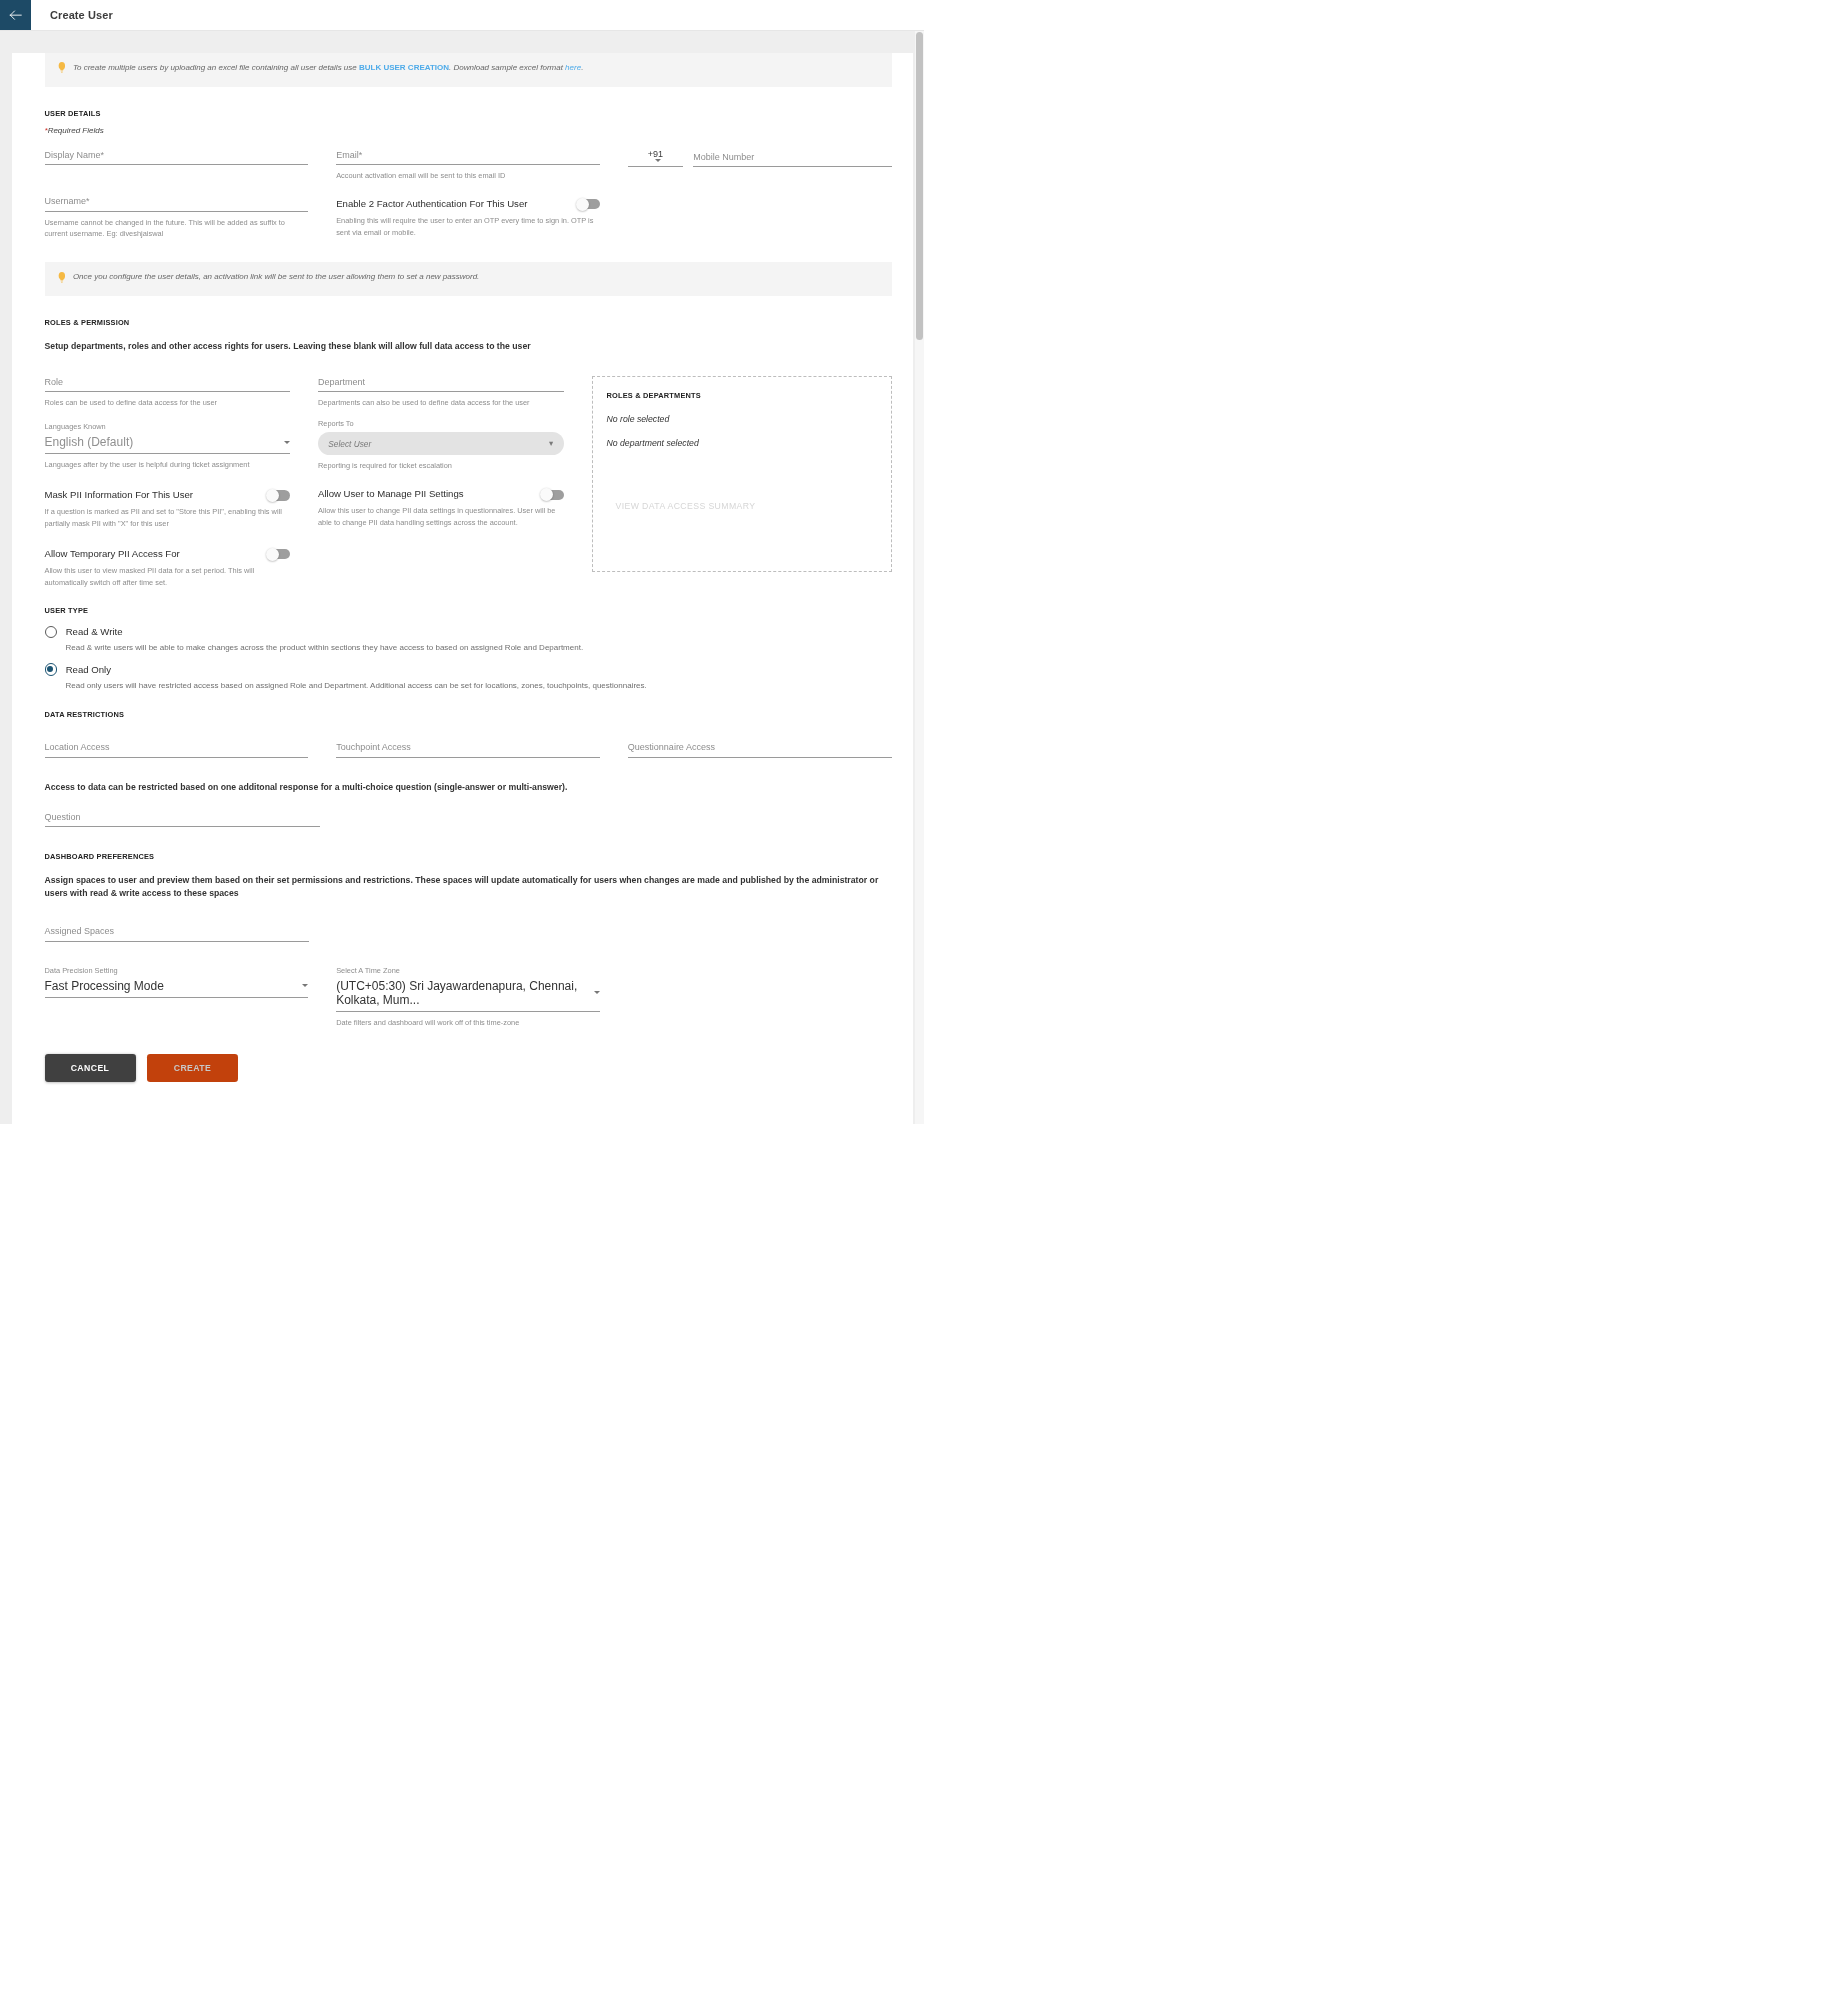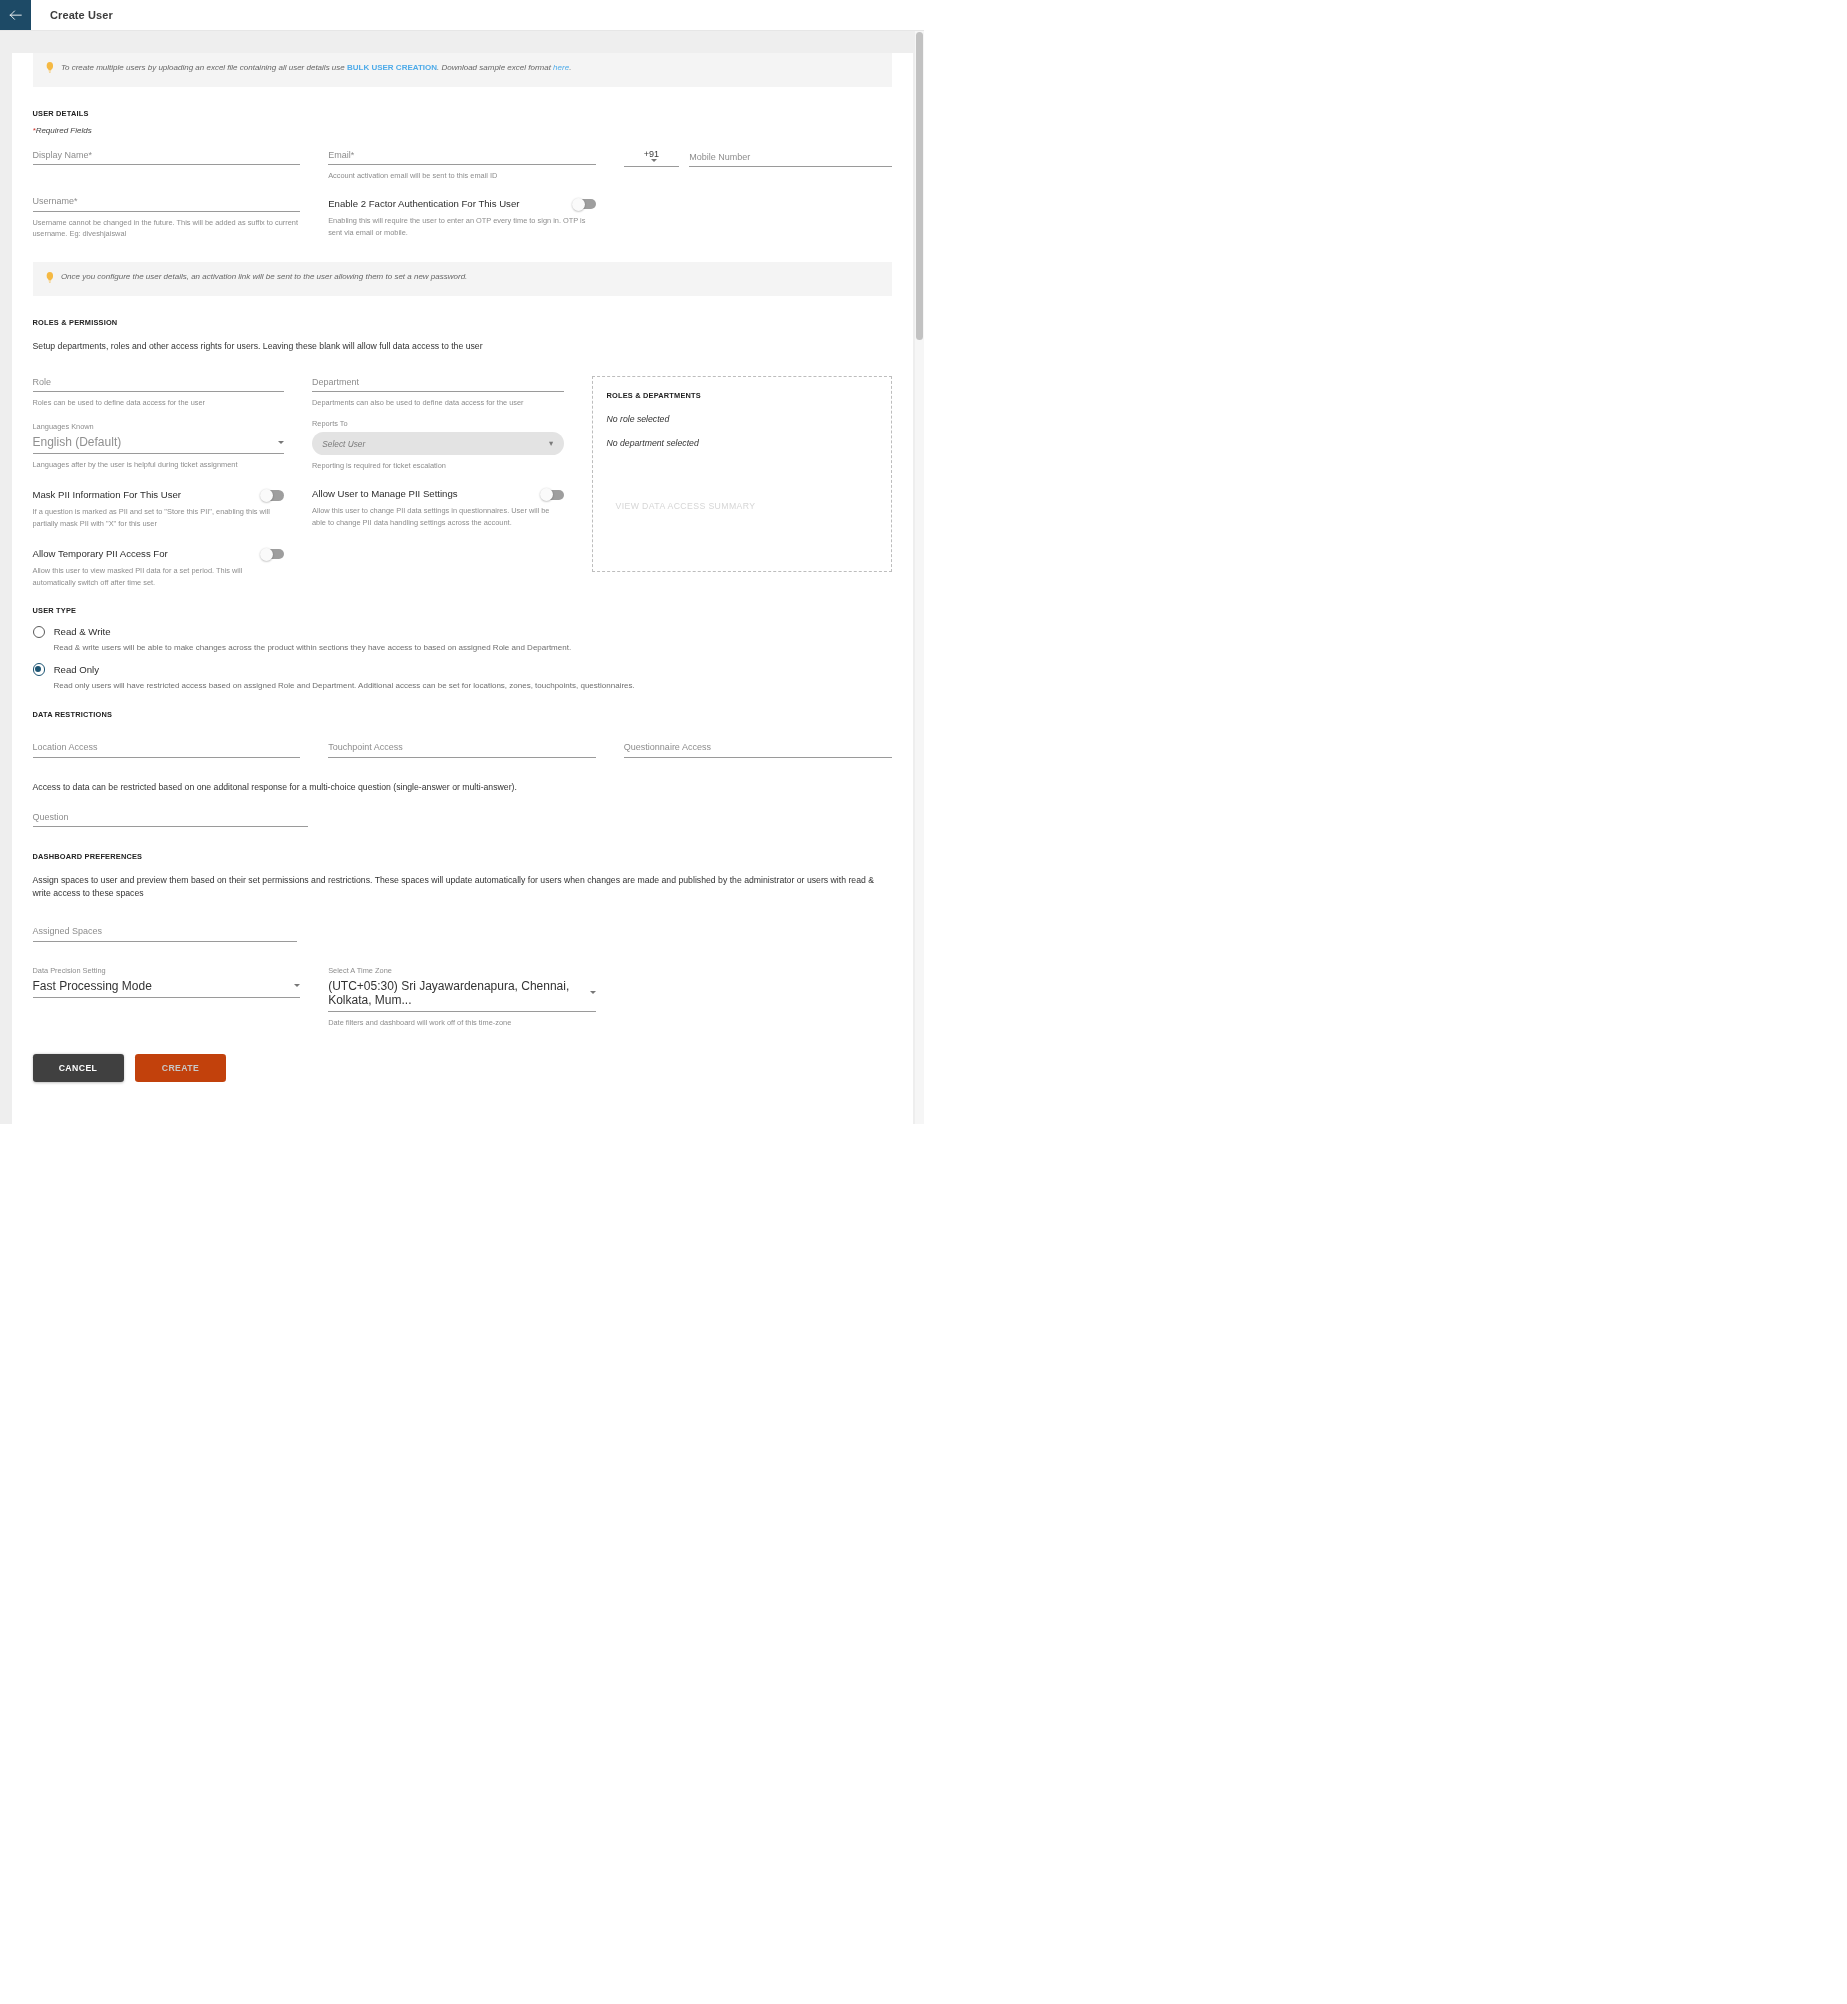--- a/index.html
+++ b/index.html
@@ -45,21 +45,21 @@
 
   
   .page-bg {
     background: #eeeeee;
     padding: 6.4px 0 0 0;
     position: relative;
   }
   .content-card {
     background: #ffffff;
     margin: 0 11.5px 0 11.5px;
-    padding: 0 0 26px 0;
+    padding: 0 0 26px 12px;
     position: relative;
     min-height: 962px;
   }
   .inner {
     padding: 0 21px;
   }
 
   
   .scrollbar-track {
     position: absolute;
@@ -122,20 +122,21 @@
     font-style: italic;
     color: #444444;
     margin-top: 7.7px;
   }
   .required-note .star { color: #d0342c; }
   .section-desc {
     font-size: 8.7px;
     color: #333333;
     margin-top: 13px;
     line-height: 1.55;
+    font-weight: bold;
   }
 
   
   .row {
     display: flex;
     margin-top: 14px;
   }
   .col {
     width: 290px;
     margin-right: 28px;

